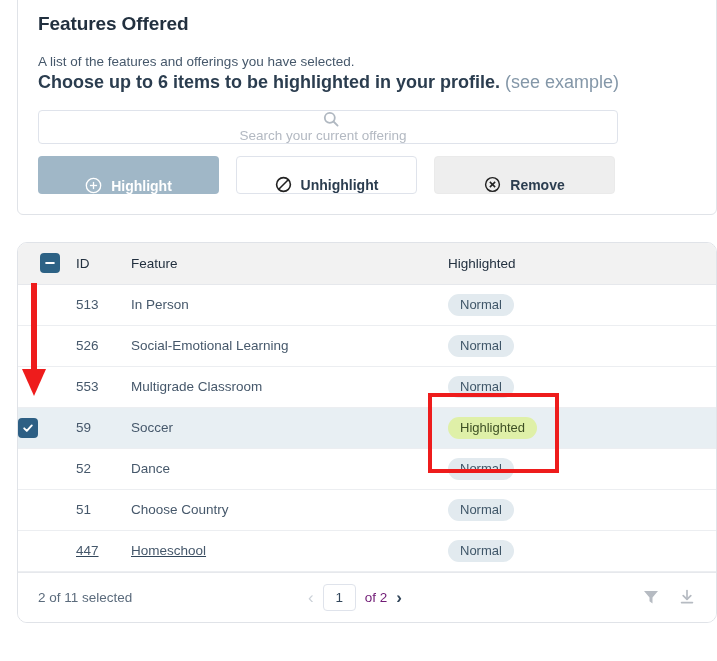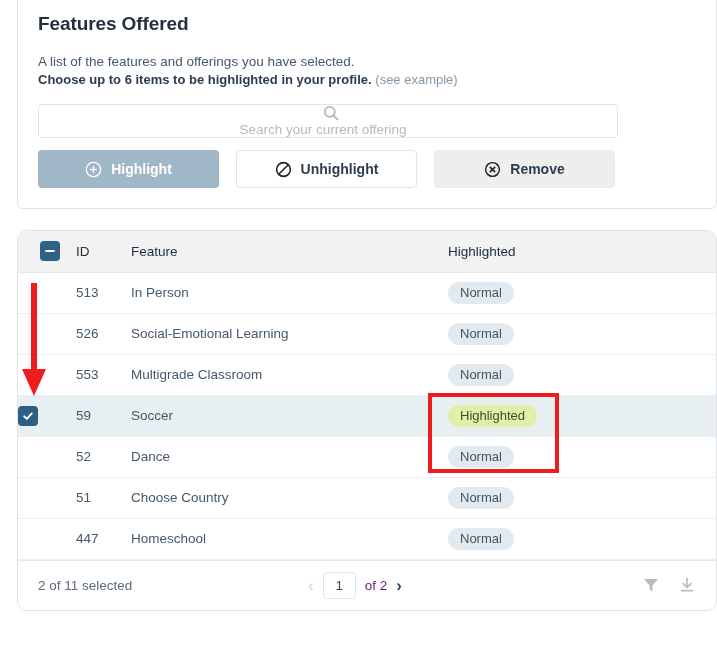--- a/index.html
+++ b/index.html
@@ -42,21 +42,21 @@
     margin: 0 0 19px 0;
     letter-spacing: -0.1px;
   }
 
   .desc-line1 {
     font-size: 13.5px;
     color: #46586b;
     margin-bottom: 3px;
   }
   .desc-line2 {
-    font-size: 13px;
+    font-size: 18px;
     color: #2b3d4f;
     font-weight: bold;
     margin-bottom: 0;
   }
   .see-example {
     color: #8497a8;
     font-weight: normal;
     cursor: pointer;
   }
 
@@ -98,21 +98,21 @@
   
   .btn-row {
     margin-top: 12px;
     display: flex;
     gap: 17px;
   }
   .btn {
     height: 38px;
     border-radius: 4px;
     display: flex;
-    align-items: center;
+    align-items: flex-end;
     justify-content: center;
     gap: 9px;
     font-size: 14px;
     font-weight: bold;
     box-sizing: border-box;
     cursor: pointer;
     user-select: none;
   }
   .btn-highlight {
     width: 181px;
@@ -131,21 +131,21 @@
     background: #eeeeee;
     color: #2b3d4f;
     border: 1px solid #eaeaea;
   }
   .btn .gl { display: flex; align-items: center; }
 
   
   .table-card {
     position: absolute;
     left: 17px;
-    top: 230px;
+    top: 242px;
     width: 700px;
     box-sizing: border-box;
     background: #ffffff;
     border: 1px solid #e0e3e8;
     border-radius: 10px;
     overflow: hidden;
   }
 
   table.grid {
     width: 100%;
@@ -177,21 +177,21 @@
   th.h-high { padding-left: 28px; }
 
   tbody tr {
     height: 41px;
     border-bottom: 1px solid #eceef1;
     background: #ffffff;
   }
   tbody tr.selected {
     background: #e8eff3;
   }
-  tbody tr:last-child { border-bottom: 1px solid #eceef1; }
+  tbody tr:last-child { border-bottom: 1px solid #eceef1; text-decoration: underline; }
 
   td.c-check { text-align: left; padding-left: 22px; }
   td.c-id {
     text-align: right;
     padding-right: 10px;
     font-size: 13.5px;
     color: #46586b;
   }
   td.c-feat {
     padding-left: 20px;

